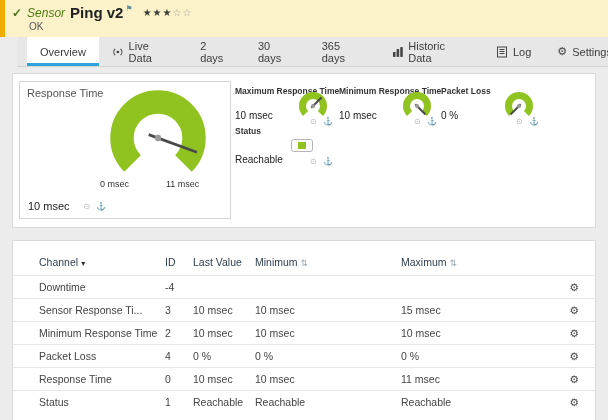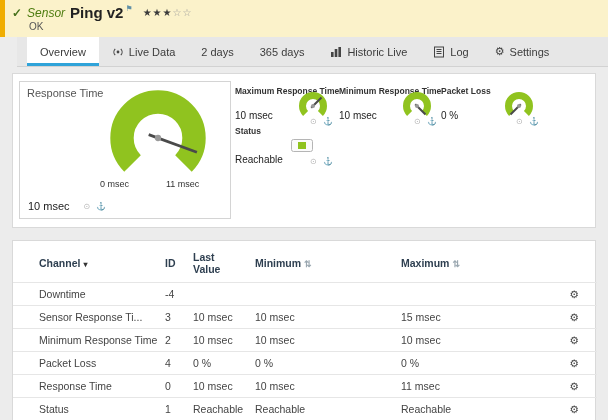--- a/index.html
+++ b/index.html
@@ -48,21 +48,21 @@
 
   .status-block { position:absolute; left:222px; top:52px; width:100px; height:44px; }
   .status-title { position:absolute; left:0; top:0; font-size:8.5px; font-weight:bold; color:#333; }
   .status-led { position:absolute; right:22px; top:13px; }
   .status-value { position:absolute; left:0; top:28px; font-size:10px; color:#222; }
   .status-pins { position:absolute; right:0; top:31px; }
 
   
   .card2 { left:12px; top:240px; width:584px; height:185px; }
   table.channels { width:100%; border-collapse:collapse; table-layout:fixed; }
-  .channels th { font-size:10.5px; color:#2e3f50; font-weight:bold; padding:10px 6px 7px; vertical-align:middle; cursor:pointer; }
+  .channels th { font-size:10.5px; color:#2e3f50; font-weight:normal; padding:15px 6px 7px; vertical-align:middle; cursor:pointer; }
   .channels td { font-size:10.5px; color:#444; padding:5px 6px; }
   .channels tbody tr { border-top:1px solid #e6e6e6; }
   .col-channel { width:146px; } .col-id { width:28px; } .col-last { width:62px; }
   .col-min { width:146px; } .col-max { width:122px; } .col-gear { width:80px; }
   .t-left { text-align:left; } .t-right { text-align:left; }
   .ch-cell { padding-left:26px !important; white-space:nowrap; overflow:hidden; }
   .sort-down { color:#333; font-size:8px; margin-left:3px; }
   .sort-both { color:#9aa7b0; font-size:9px; margin-left:3px; }
   .row-gear { font-size:11px; color:#666; text-align:right; padding-right:18px !important; cursor:pointer; }
 </style>
@@ -91,29 +91,32 @@
       <svg width="12" height="12" viewBox="0 0 12 12">
           <circle cx="6" cy="6" r="1.4" fill="#444"></circle>
           <path d="M3.2 2.8 A4.6 4.6 0 0 0 3.2 9.2 M8.8 2.8 A4.6 4.6 0 0 1 8.8 9.2" fill="none" stroke="#444" stroke-width="1.1"></path>
         </svg>
       <span>Live Data</span>
     </div>
     <div class="tab">
       <span>2 days</span>
     </div>
     <div class="tab">
+      <span>30 days</span>
+    </div>
+    <div class="tab">
       <span>365 days</span>
     </div>
     <div class="tab">
       <svg width="12" height="12" viewBox="0 0 12 12">
           <rect x="1" y="6" width="2.6" height="5" fill="#444"></rect>
           <rect x="4.7" y="3" width="2.6" height="8" fill="#444"></rect>
           <rect x="8.4" y="1" width="2.6" height="10" fill="#444"></rect>
         </svg>
-      <span>Historic Live</span>
+      <span>Historic Data</span>
     </div>
     <div class="tab">
       <svg width="12" height="12" viewBox="0 0 12 12">
           <rect x="1.5" y="1" width="9" height="10" fill="none" stroke="#444" stroke-width="1"></rect>
           <path d="M3.5 3.5 h5 M3.5 5.5 h5 M3.5 7.5 h5" stroke="#444" stroke-width="1"></path>
         </svg>
       <span>Log</span>
     </div>
     <div class="tab">
       <span class="gear-glyph">⚙</span>

